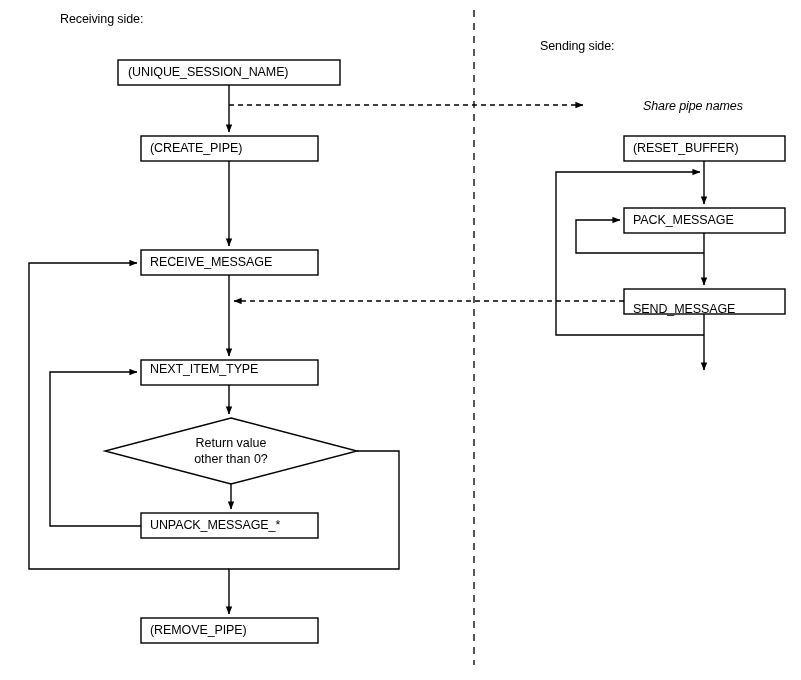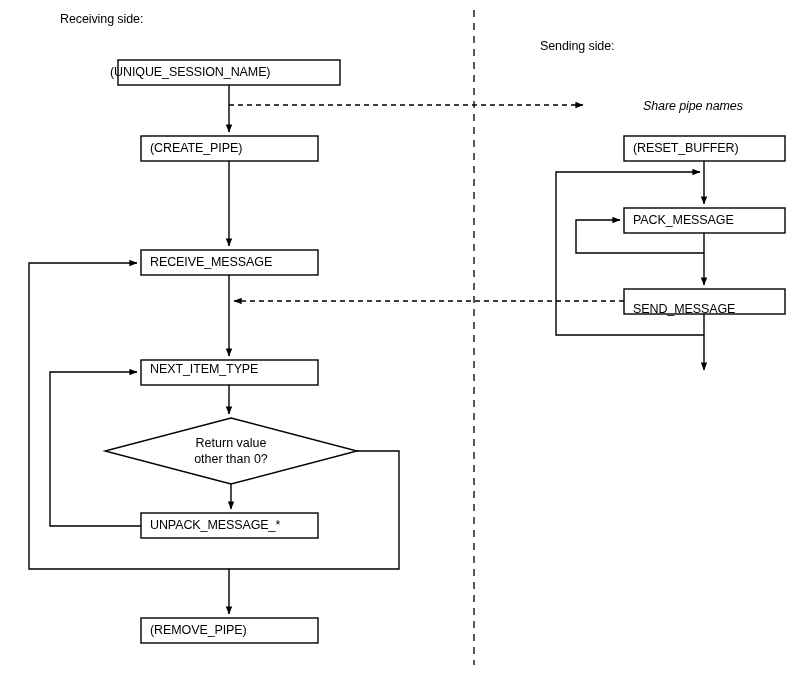--- a/index.html
+++ b/index.html
@@ -135,21 +135,21 @@
 
     <line class="edge" x1="704" y1="233" x2="704" y2="285" marker-end="url(#arrow)"></line>
 
     <line class="edge" x1="704" y1="314" x2="704" y2="370" marker-end="url(#arrow)"></line>
   </svg>
 
   <div class="side-label" style="left:60px; top:12px;">Receiving side:</div>
   <div class="side-label" style="left:540px; top:12px;margin-top:27px;">Sending side:</div>
   <div class="side-label" style="left:643px; top:99px;font-style:italic;">Share pipe names</div>
 
-  <div class="node-label" style="left:100px; top:60px; width:180px; height:25px;">
+  <div class="node-label" style="left:118px; top:60px; width:180px; height:25px;">
     <span class="box-label" style="padding-left:10px;">(UNIQUE_SESSION_NAME)</span>
   </div>
   <div class="node-label" style="left:141px; top:136px; width:177px; height:25px;">
     <span class="box-label" style="padding-left:9px;">(CREATE_PIPE)</span>
   </div>
   <div class="node-label" style="left:141px; top:250px; width:177px; height:25px;">
     <span class="box-label" style="padding-left:9px;">RECEIVE_MESSAGE</span>
   </div>
   <div class="node-label" style="left:141px; top:360px; width:177px; height:18px;">
     <span class="box-label" style="padding-left:9px;">NEXT_ITEM_TYPE</span>

